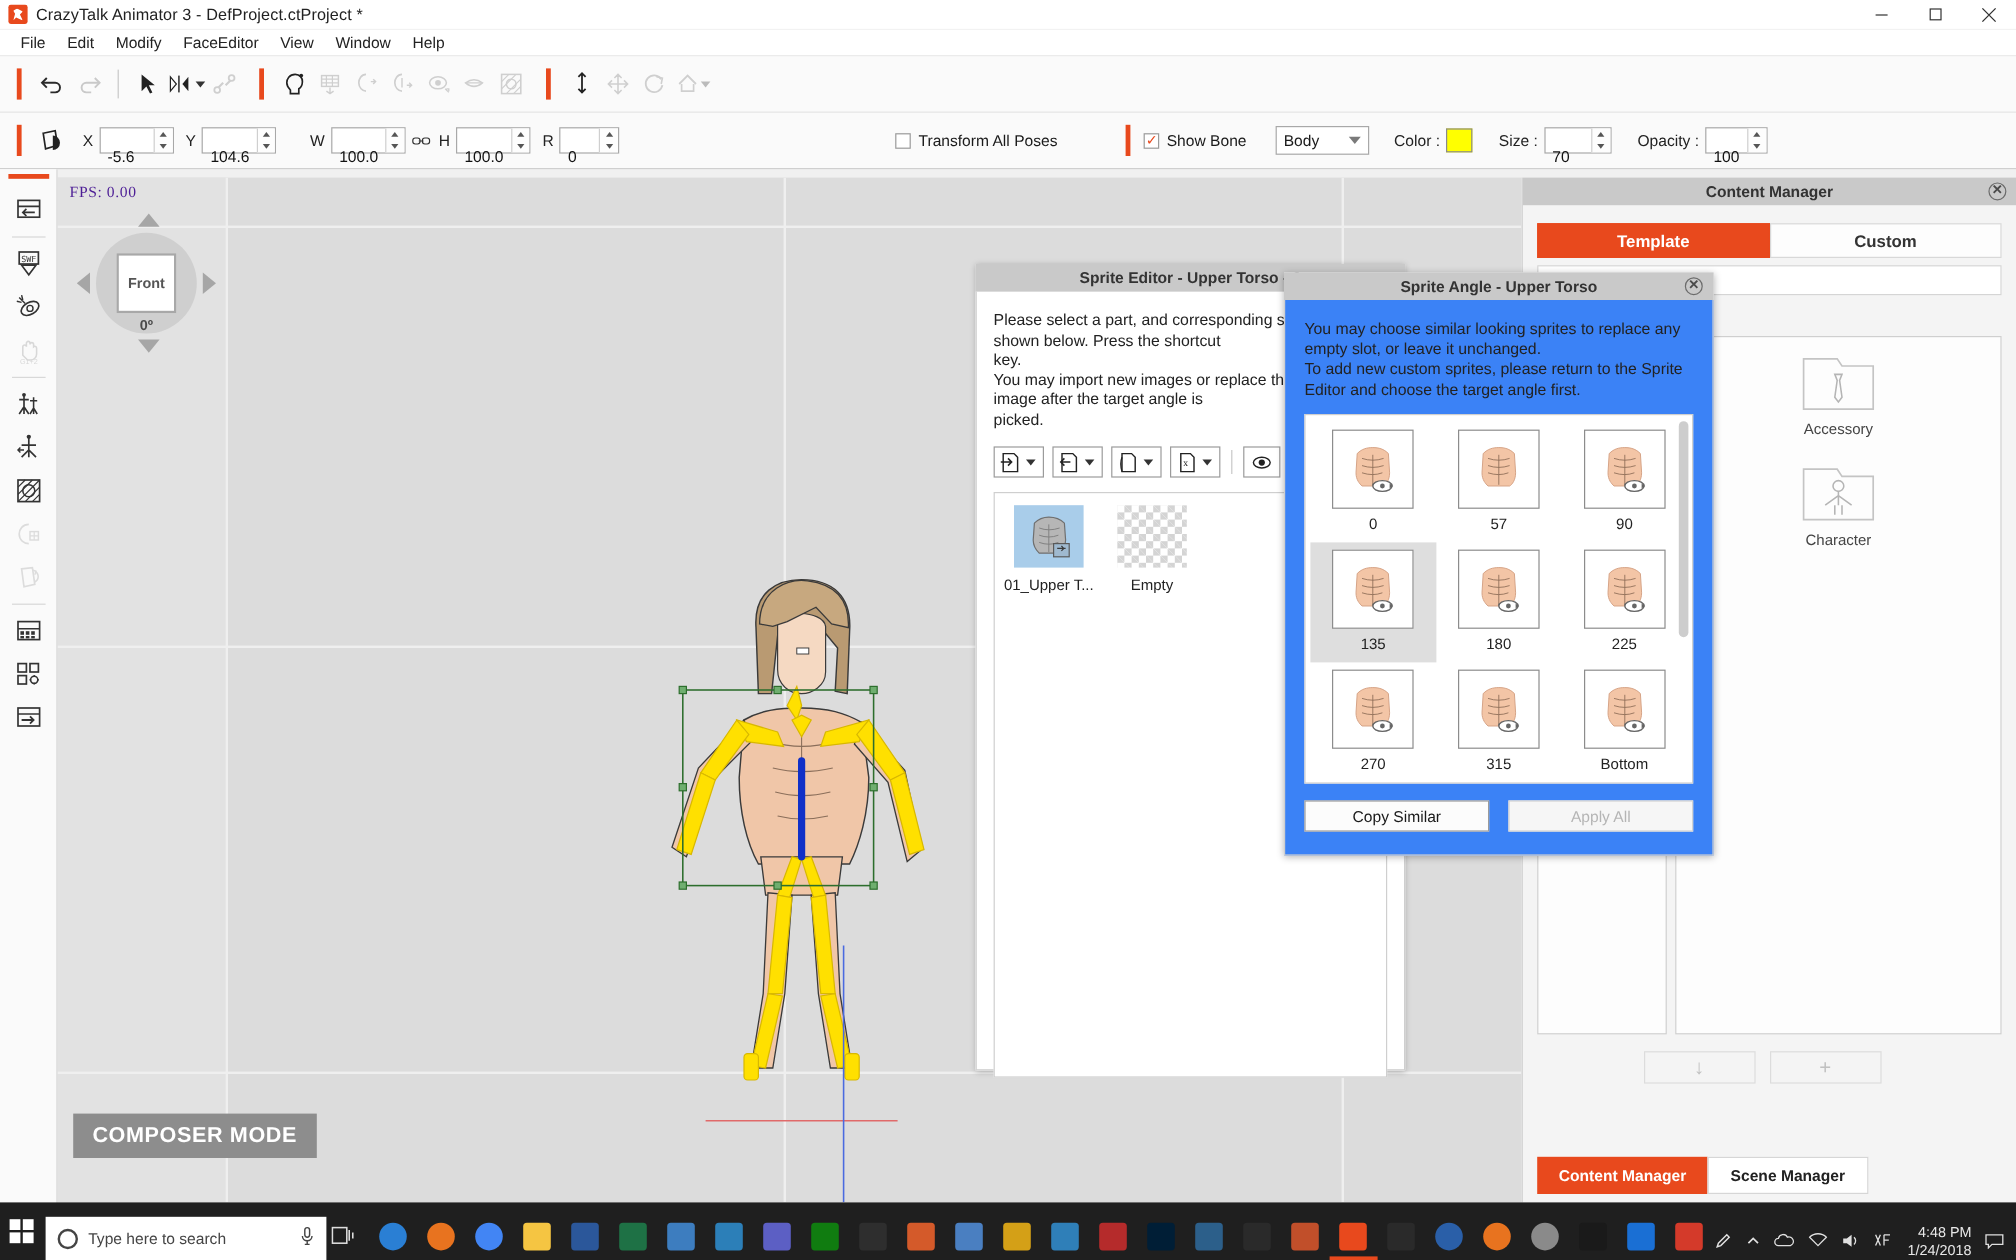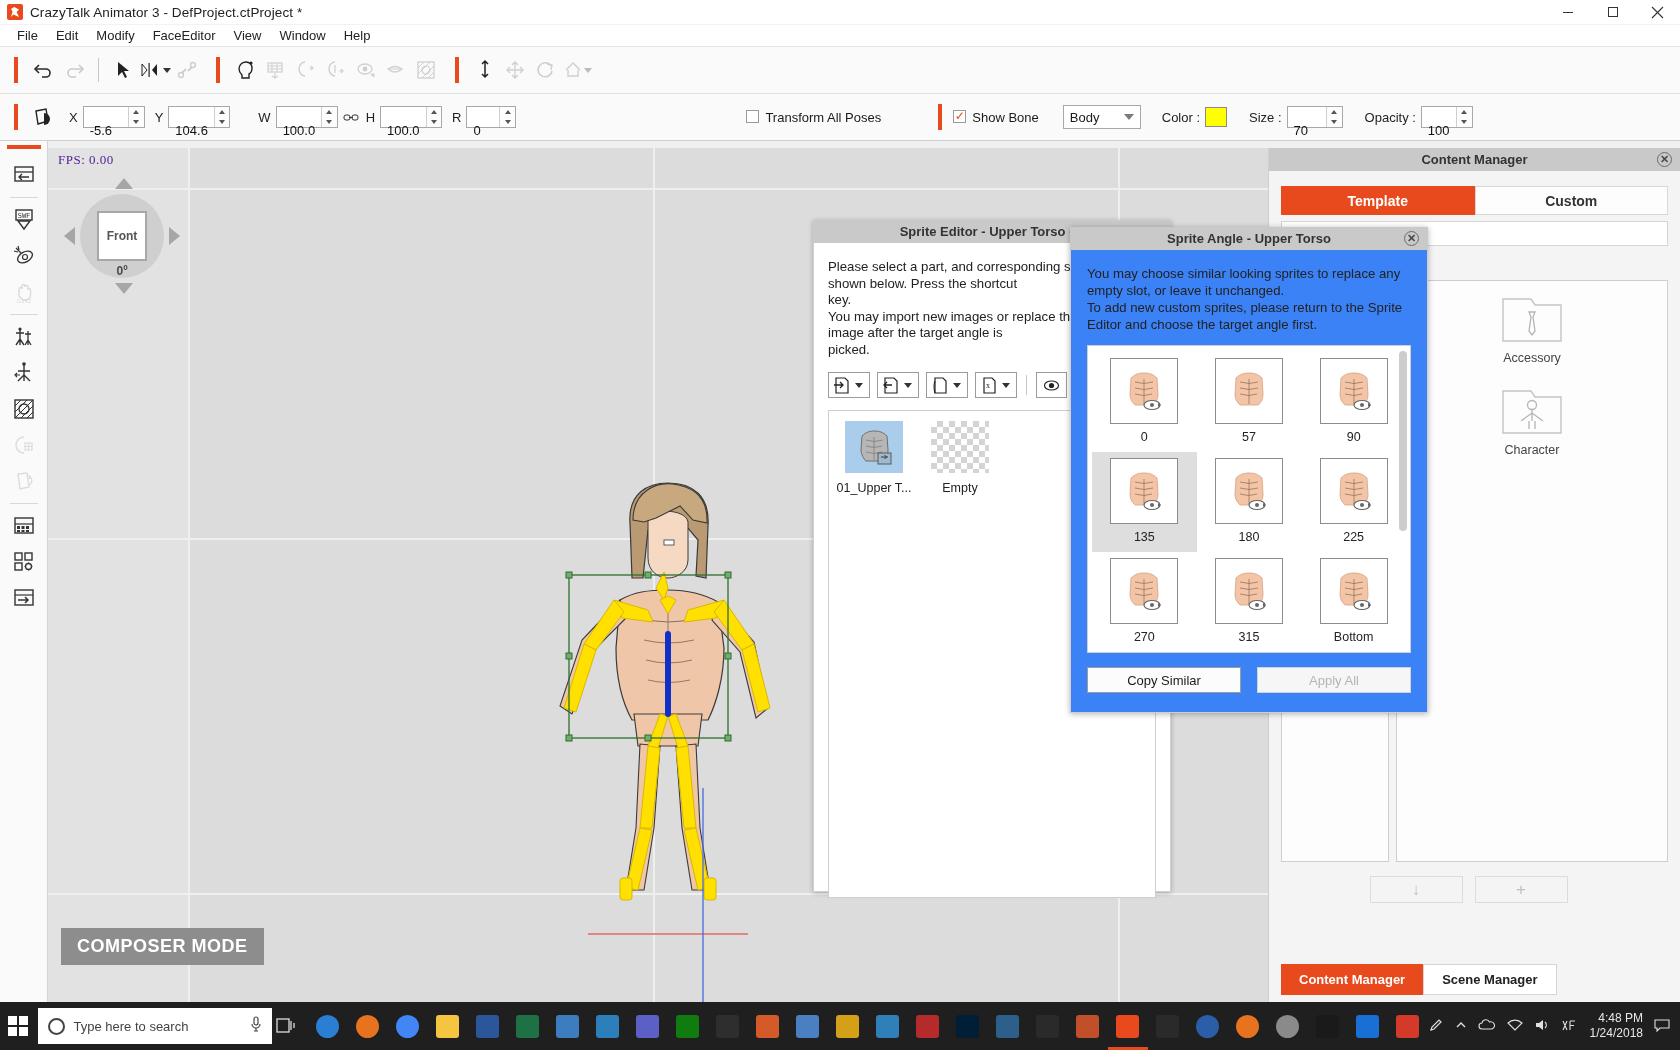--- a/index.html
+++ b/index.html
@@ -76,21 +76,21 @@
   .spin { width: 16px; border-left: 1px solid #cfcfcf; display: flex; flex-direction: column; background: #fdfdfd; }
   .spin > div { flex: 1; display: flex; align-items: center; justify-content: center; }
   .spin .ar { width: 0; height: 0; border-left: 3px solid transparent; border-right: 3px solid transparent; }
   .spin .up { border-bottom: 4px solid #555; }
   .spin .dn { border-top: 4px solid #555; }
   .chk {
     width: 13px; height: 13px; border: 1px solid #9a9a9a; background: #fff; display: inline-flex;
     align-items: center; justify-content: center; margin-right: 6px; flex: 0 0 auto;
   }
   .chk.on::after { content: "✓"; color: #e8491d; font-size: 12px; line-height: 1; }
-  .cb-wrap { display: flex; font-size: 13px; color: #1a1a1a; }
+  .cb-wrap { display: flex; align-items: center; font-size: 13px; color: #1a1a1a; }
   .dropdown {
     height: 24px; border: 1px solid #a8a8a8; background: #fff; display: flex; align-items: center;
     padding: 0 6px; font-size: 13px; min-width: 78px; justify-content: space-between;
   }
   .dd-caret { width: 0; height: 0; border-left: 5px solid transparent; border-right: 5px solid transparent;
               border-top: 6px solid #7a7a7a; margin-left: 8px; }
   .swatch { width: 22px; height: 20px; border: 1px solid #8a8a8a; }
 
   
   .rail {
@@ -209,21 +209,21 @@
   .angle-cap { font-size: 12.5px; color: #222; margin-top: 6px; }
   .sa-scroll { position: absolute; right: 3px; top: 5px; width: 8px; height: 294px; }
   .sa-thumb { position: absolute; left: 0; top: 0; width: 8px; height: 180px; background: #cdcdcd; border-radius: 4px; }
   .sa-btnrow { margin-top: 14px; display: flex; gap: 16px; justify-content: center; }
   .sa-btn { width: 155px; height: 26px; border: 1px solid #9b9b9b; background: #fcfcfc; display: flex;
             align-items: center; justify-content: center; font-size: 13px; color: #1a1a1a; }
   .sa-btn.disabled { color: #b5b5b5; border-color: #d2d2d2; background: #f6f6f6; }
 
   
   .taskbar { position: absolute; left: 0; bottom: 0; width: 1680px; height: 48px; background: #1f1f1f;
-             display: flex; align-items: center; }
+             display: flex; align-items: flex-end; }
   .start { width: 48px; height: 48px; display: flex; align-items: center; justify-content: center; }
   .start-sq { display: grid; grid-template-columns: 9px 9px; grid-template-rows: 9px 9px; gap: 2px; }
   .start-sq div { background: #fff; }
   .tb-search { width: 310px; height: 36px; background: #fff; display: flex; align-items: center;
                margin-left: 2px; padding: 0 10px; color: #444; font-size: 13px; gap: 9px; }
   .tb-circle { width: 17px; height: 17px; border: 2px solid #444; border-radius: 50%; flex: 0 0 auto; }
   .tb-mic { margin-left: auto; color: #444; }
   .tb-apps { display: flex; align-items: center; margin-left: 6px; gap: 0px; }
   .tb-app { width: 40px; height: 40px; display: flex; align-items: center; justify-content: center; }
   .tb-app .sq { width: 23px; height: 23px; border-radius: 3px; }

